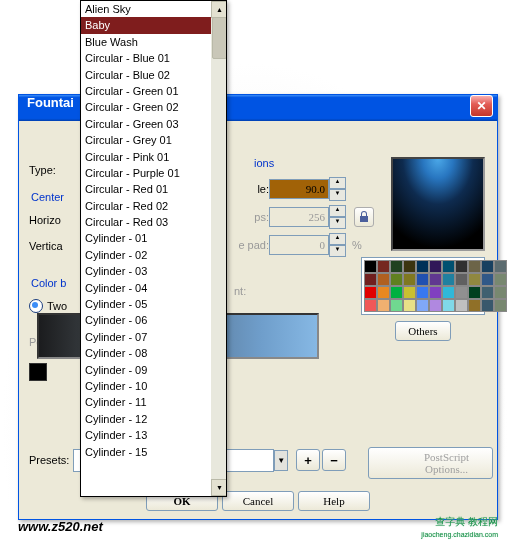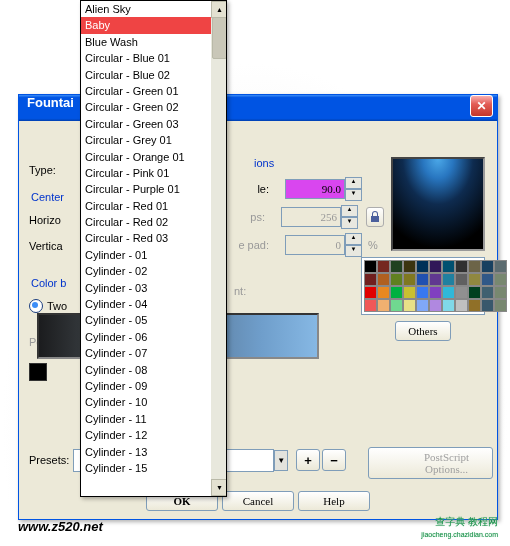--- a/index.html
+++ b/index.html
@@ -41,21 +41,21 @@
   color:#fff;font-weight:bold;font-size:12px;
   cursor:pointer;
 }
 .body{position:relative;padding:10px;height:calc(100% - 46px);}
 .row{display:flex;align-items:center;height:26px;}
 .lbl{color:#000;}
 .blue{color:#0033CC;margin-left:20px;}
 .num-input{
   width:52px;height:18px;
   border:1px solid #7F9DB9;
-  background:#d946ef;
+  background:#a16207;
   text-align:right;
   padding:0 3px;
   font-size:11px;
   font-family:Tahoma;
 }
 .num-input.disabled{background:#ECE9D8;color:#999;}
 .spinner{
   display:flex;flex-direction:column;margin-left:0;
 }
 .spin-btn{
@@ -183,21 +183,21 @@
   box-shadow:2px 2px 4px rgba(0,0,0,.3);
 }
 .dd-inner{
   position:absolute;top:0;left:0;right:15px;bottom:0;
 }
 .dd-item{
   padding:1px 4px;height:14.4px;line-height:14.4px;
   white-space:nowrap;overflow:hidden;
   cursor:pointer;
 }
-.dd-item.sel{background:#ef4444;color:#fff;}
+.dd-item.sel{background:#7f1d1d;color:#fff;}
 .dd-scrollbar{
   position:absolute;top:0;right:0;width:15px;height:100%;
   background:#E8E8DD;
 }
 .sb-btn{
   width:15px;height:15px;background:#E3E1D1;border:1px solid #B9B9A8;
   display:flex;align-items:center;justify-content:center;font-size:7px;
   cursor:pointer;position:absolute;
 }
 .sb-top{top:0;}
@@ -219,21 +219,21 @@
   font-family:"Microsoft YaHei",SimHei,sans-serif;font-size:10px;color:#1A8F49;
   line-height:13px;
   text-shadow:0 0 1px #94D6AE;
 }
 .shadow-bg{
   position:absolute;top:60px;left:0;width:510px;height:460px;
   background:radial-gradient(ellipse at 50% 80%, #E7E7E7 0%, #fff 70%);
   z-index:-2;
 }
 .fg-field-group{display:flex;align-items:center;margin-bottom:4px;}
-.fg-field-group .lbl-r{text-align:right;width:35px;margin-right:16px;}
+.fg-field-group .lbl-r{text-align:right;width:35px;margin-right:0;}
 .gap{height:10px;}
 .others-wrap{text-align:center;}
 </style>
 </head>
 <body>
 
 <div class="shadow-bg"></div>
 
 <div class="dialog">
   <div class="titlebar">
@@ -387,21 +387,20 @@
   <div class="dd-inner" id="dd-inner">
       <div class="dd-item">Alien Sky</div>
       <div class="dd-item sel">Baby</div>
       <div class="dd-item">Blue Wash</div>
       <div class="dd-item">Circular - Blue 01</div>
       <div class="dd-item">Circular - Blue 02</div>
       <div class="dd-item">Circular - Green 01</div>
       <div class="dd-item">Circular - Green 02</div>
       <div class="dd-item">Circular - Green 03</div>
       <div class="dd-item">Circular - Grey 01</div>
-      <div class="dd-item">Circular - Orange 01</div>
       <div class="dd-item">Circular - Pink 01</div>
       <div class="dd-item">Circular - Purple 01</div>
       <div class="dd-item">Circular - Red 01</div>
       <div class="dd-item">Circular - Red 02</div>
       <div class="dd-item">Circular - Red 03</div>
       <div class="dd-item">Cylinder - 01</div>
       <div class="dd-item">Cylinder - 02</div>
       <div class="dd-item">Cylinder - 03</div>
       <div class="dd-item">Cylinder - 04</div>
       <div class="dd-item">Cylinder - 05</div>

